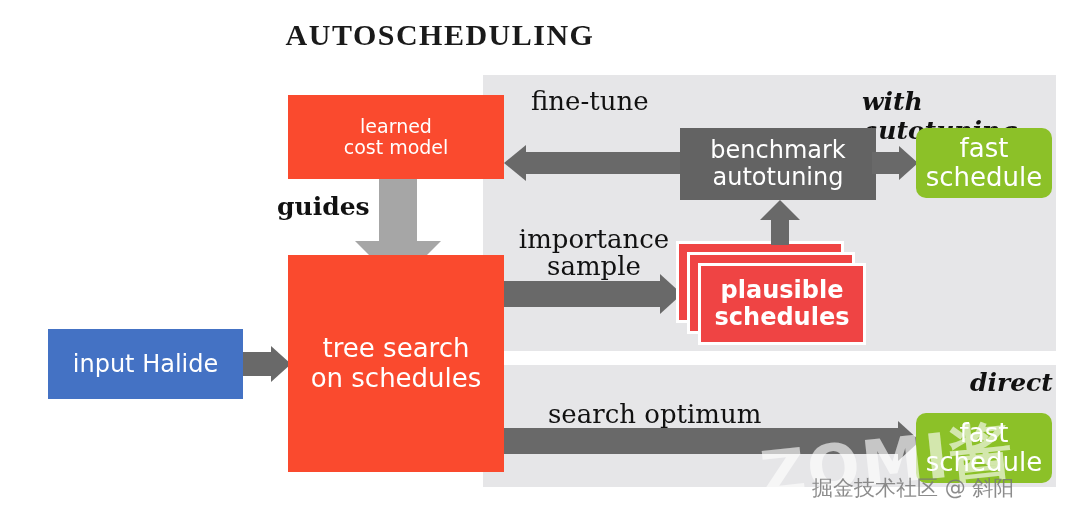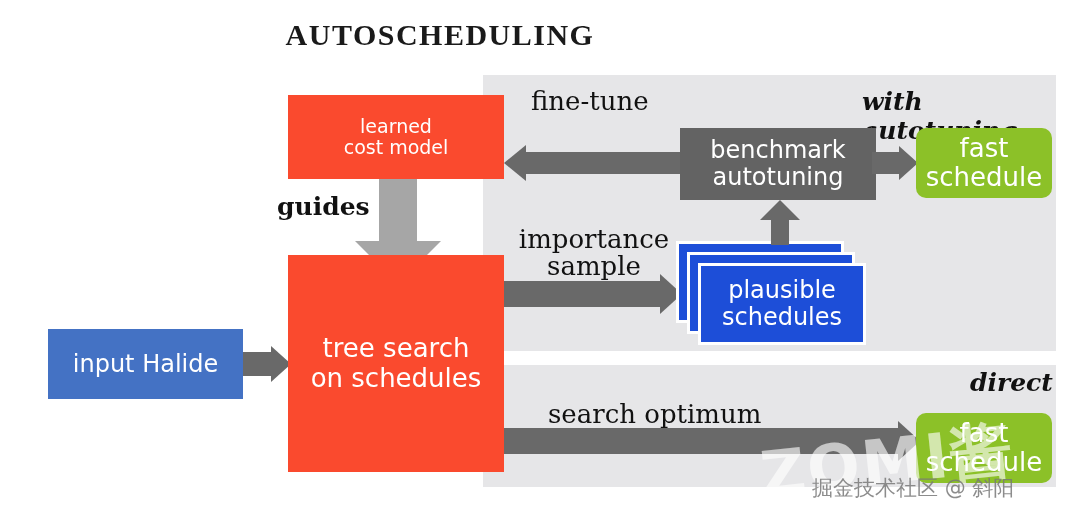--- a/index.html
+++ b/index.html
@@ -67,23 +67,24 @@
     font-size:26px;
     border-radius:10px;
   }
   #box-green-top{left:916px;top:128px;width:136px;height:70px;}
   #box-green-bottom{left:916px;top:413px;width:136px;height:70px;}
 
   
   #stack{left:676px;top:241px;width:190px;height:104px;}
   .card{
     position:absolute;
-    background:#1d4ed8;
+    background:#ef4444;
     border:3px solid #ffffff;
     box-sizing:border-box;
+    font-weight:bold;
   }
   #card1{left:0;top:0;width:168px;height:82px;}
   #card2{left:11px;top:11px;width:168px;height:82px;}
   #card3{left:22px;top:22px;width:168px;height:82px;
     display:flex;align-items:center;justify-content:center;
     color:#ffffff;font-size:24px;text-align:center;line-height:1.12;}
 
   
   .arrow-right{
     display:flex;align-items:center;

